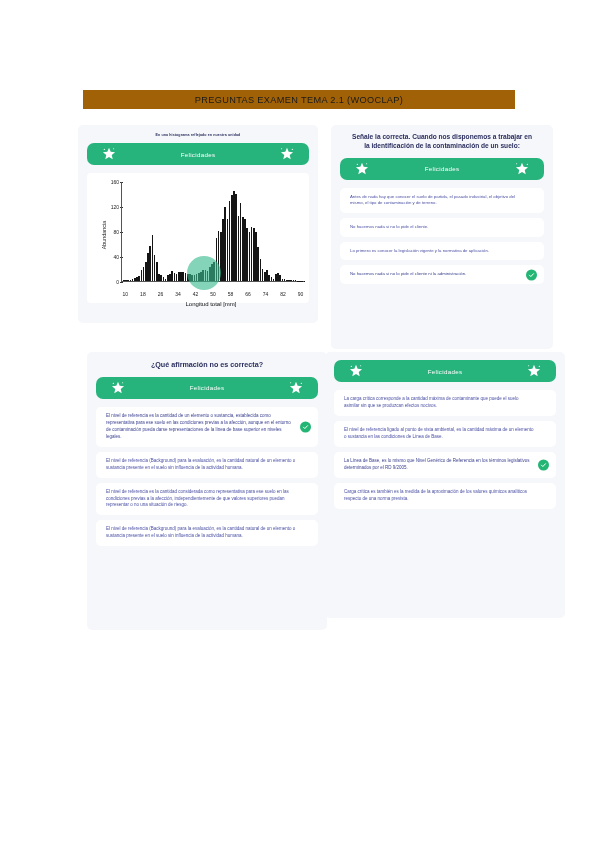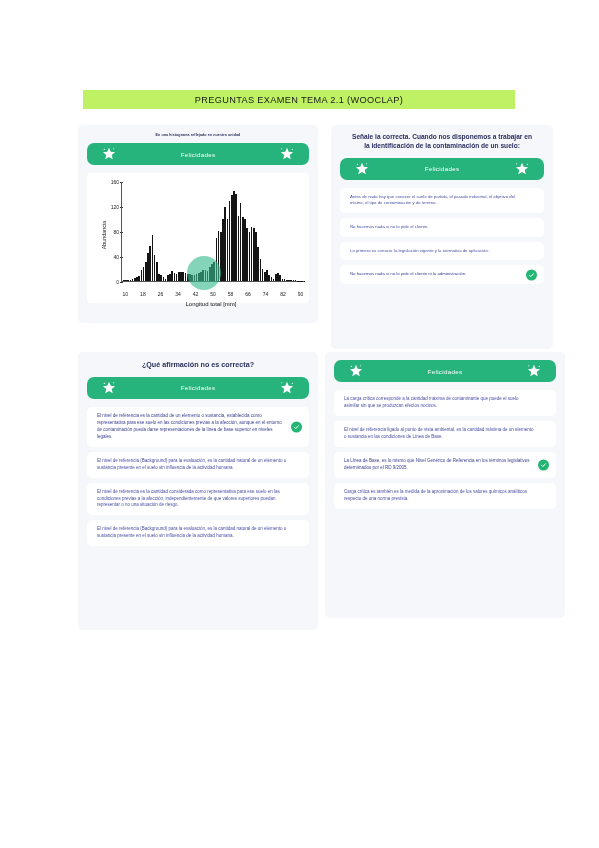--- a/index.html
+++ b/index.html
@@ -13,21 +13,21 @@
     overflow: hidden;
   }
 
   
   .title-bar {
     position: absolute;
     left: 83px;
     top: 90px;
     width: 432px;
     height: 19px;
-    background: #bef264;
+    background: #a16207;
     display: flex;
     align-items: center;
     justify-content: center;
   }
   .title-text {
     font-size: 9.2px;
     letter-spacing: 0.35px;
     color: #1a1a1a;
     font-weight: 400;
     white-space: nowrap;
@@ -207,21 +207,21 @@
   .xlabel {
     text-align: center;
     font-size: 6px;
     color: #111;
     margin-top: 1px;
     margin-left: 26px;
   }
 
   
   #panel-tr { left: 331px; top: 125px; width: 222px; height: 224px; }
-  #panel-bl { left: 78px;  top: 352px; width: 240px; height: 278px; }
+  #panel-bl { left: 87px;  top: 352px; width: 240px; height: 278px; }
   #panel-br { left: 325px; top: 352px; width: 240px; height: 266px; }
 
   #panel-tr .opt-text { font-size: 4.3px; }
   #panel-bl .q-text, #panel-br .q-text { font-size: 7.2px; }
 </style>
 </head>
 <body>
 
 <div class="title-bar">
   <span class="title-text">PREGUNTAS EXAMEN TEMA 2.1 (WOOCLAP)</span>

